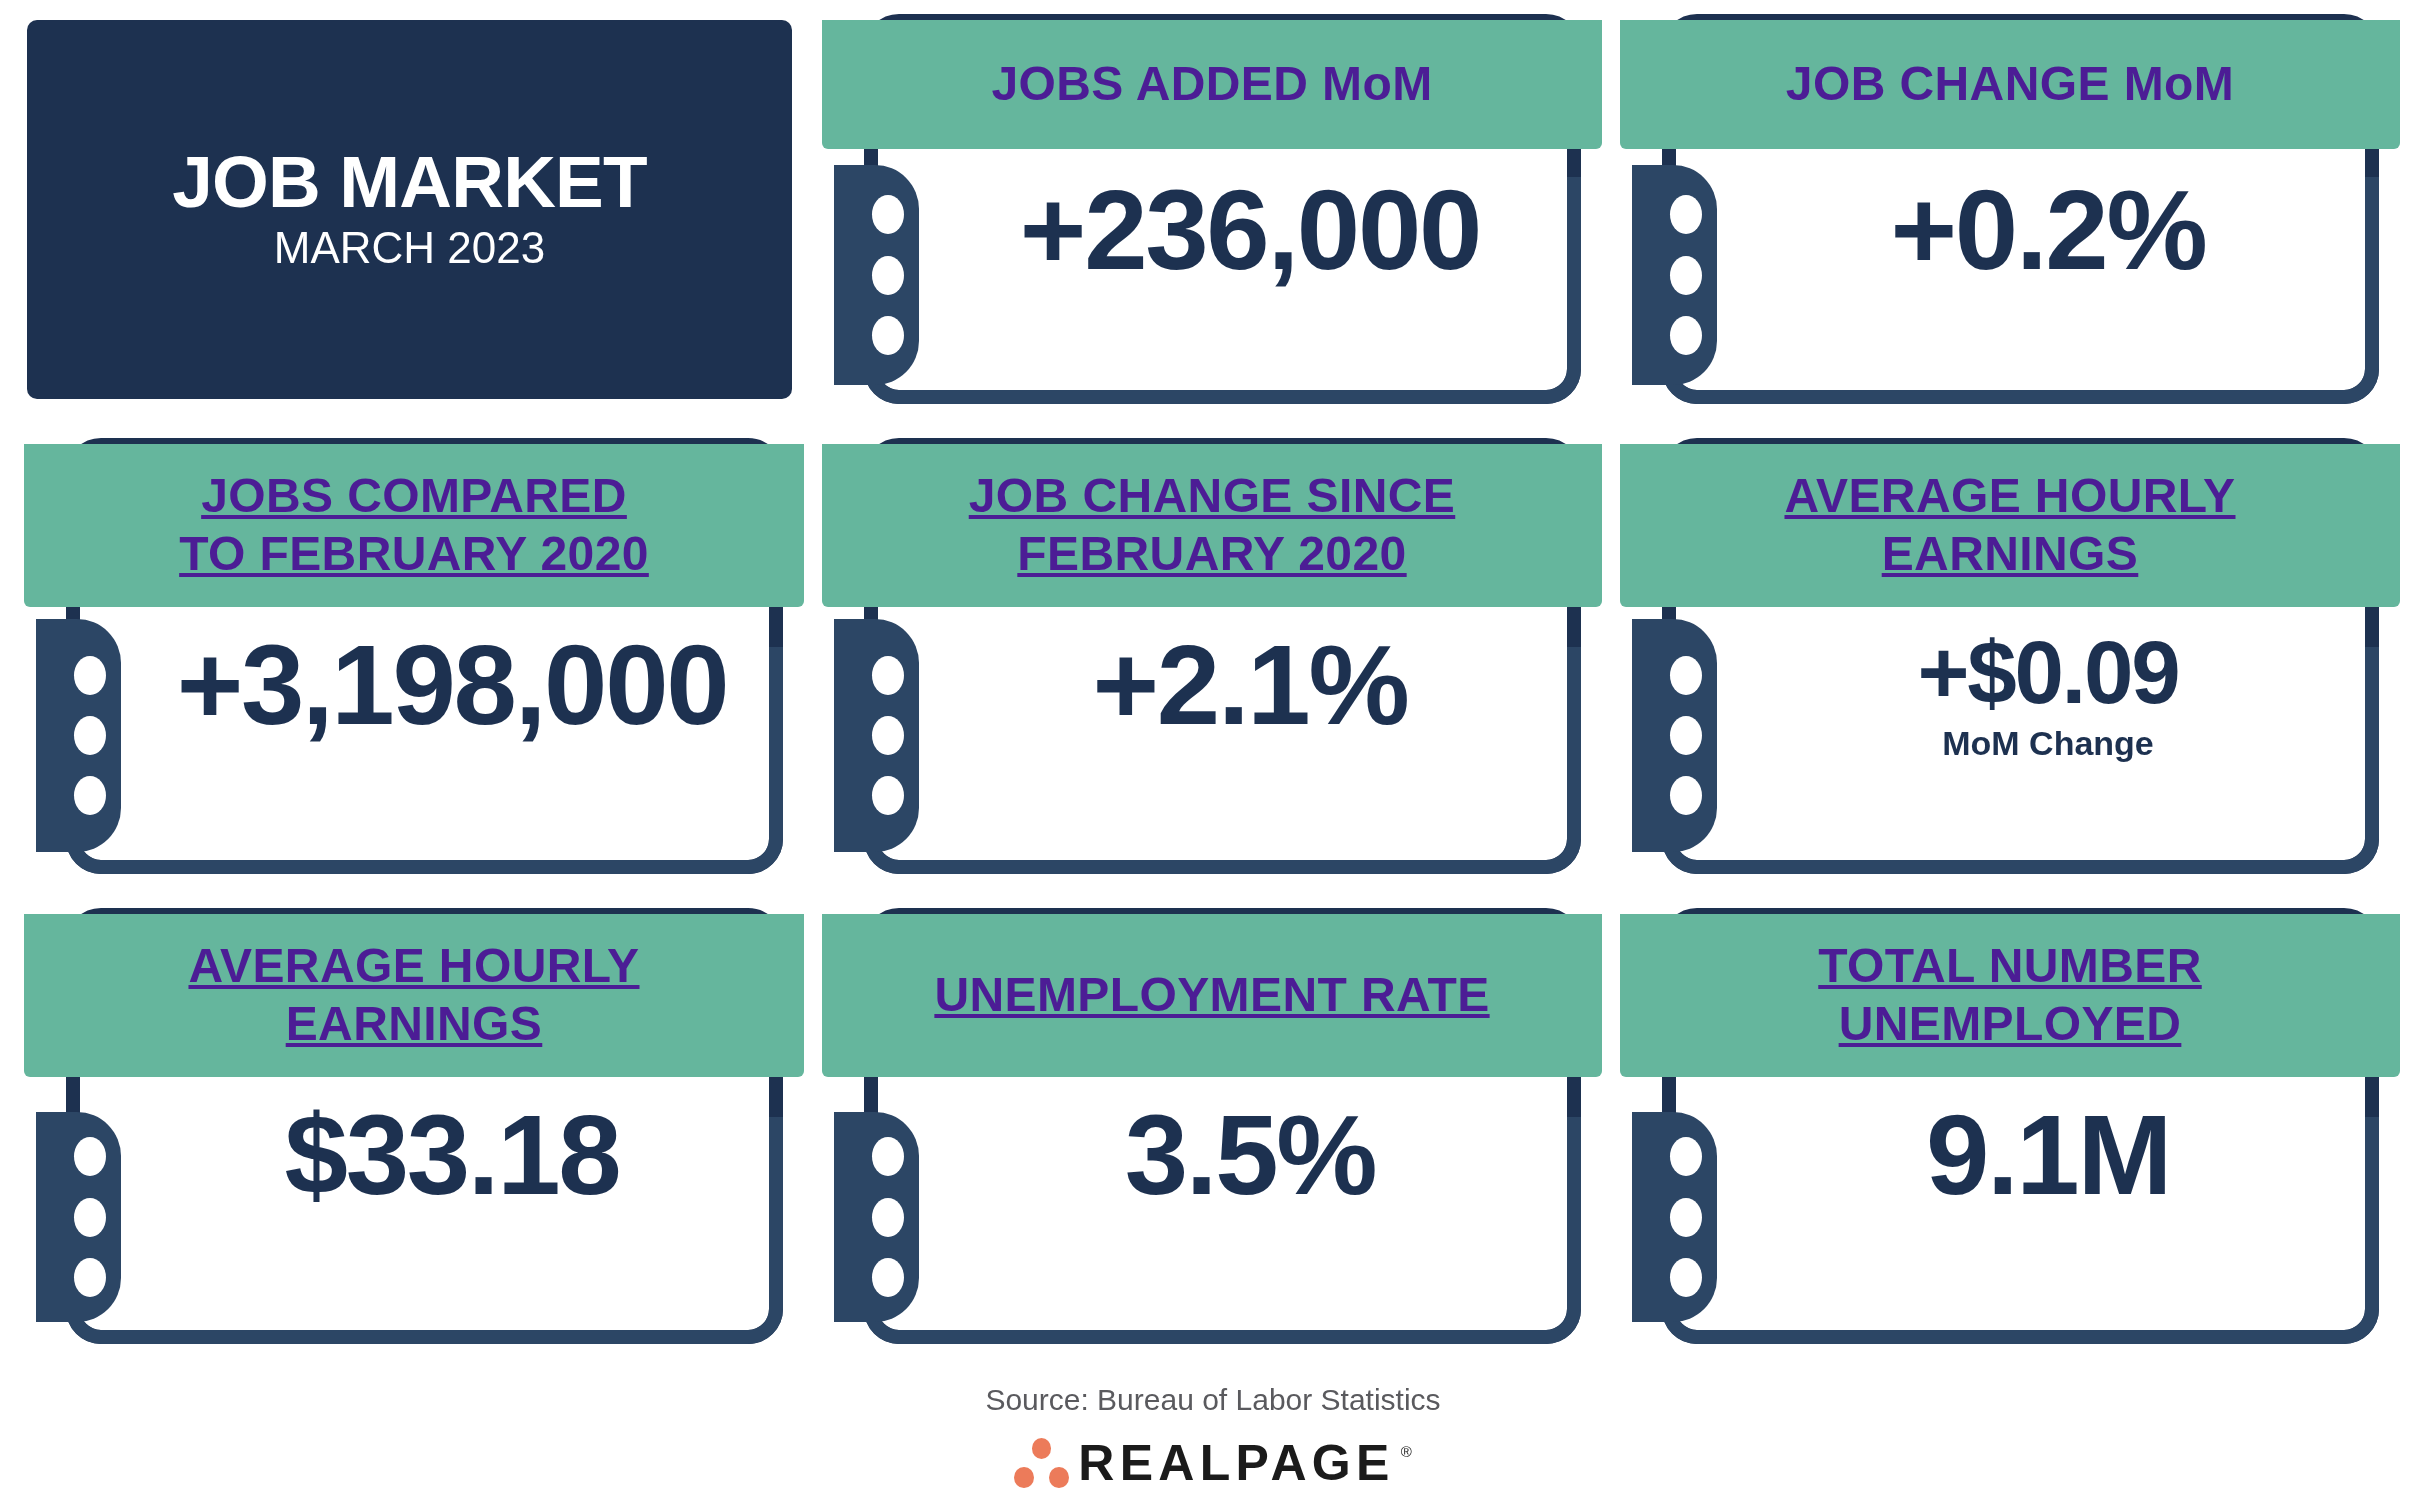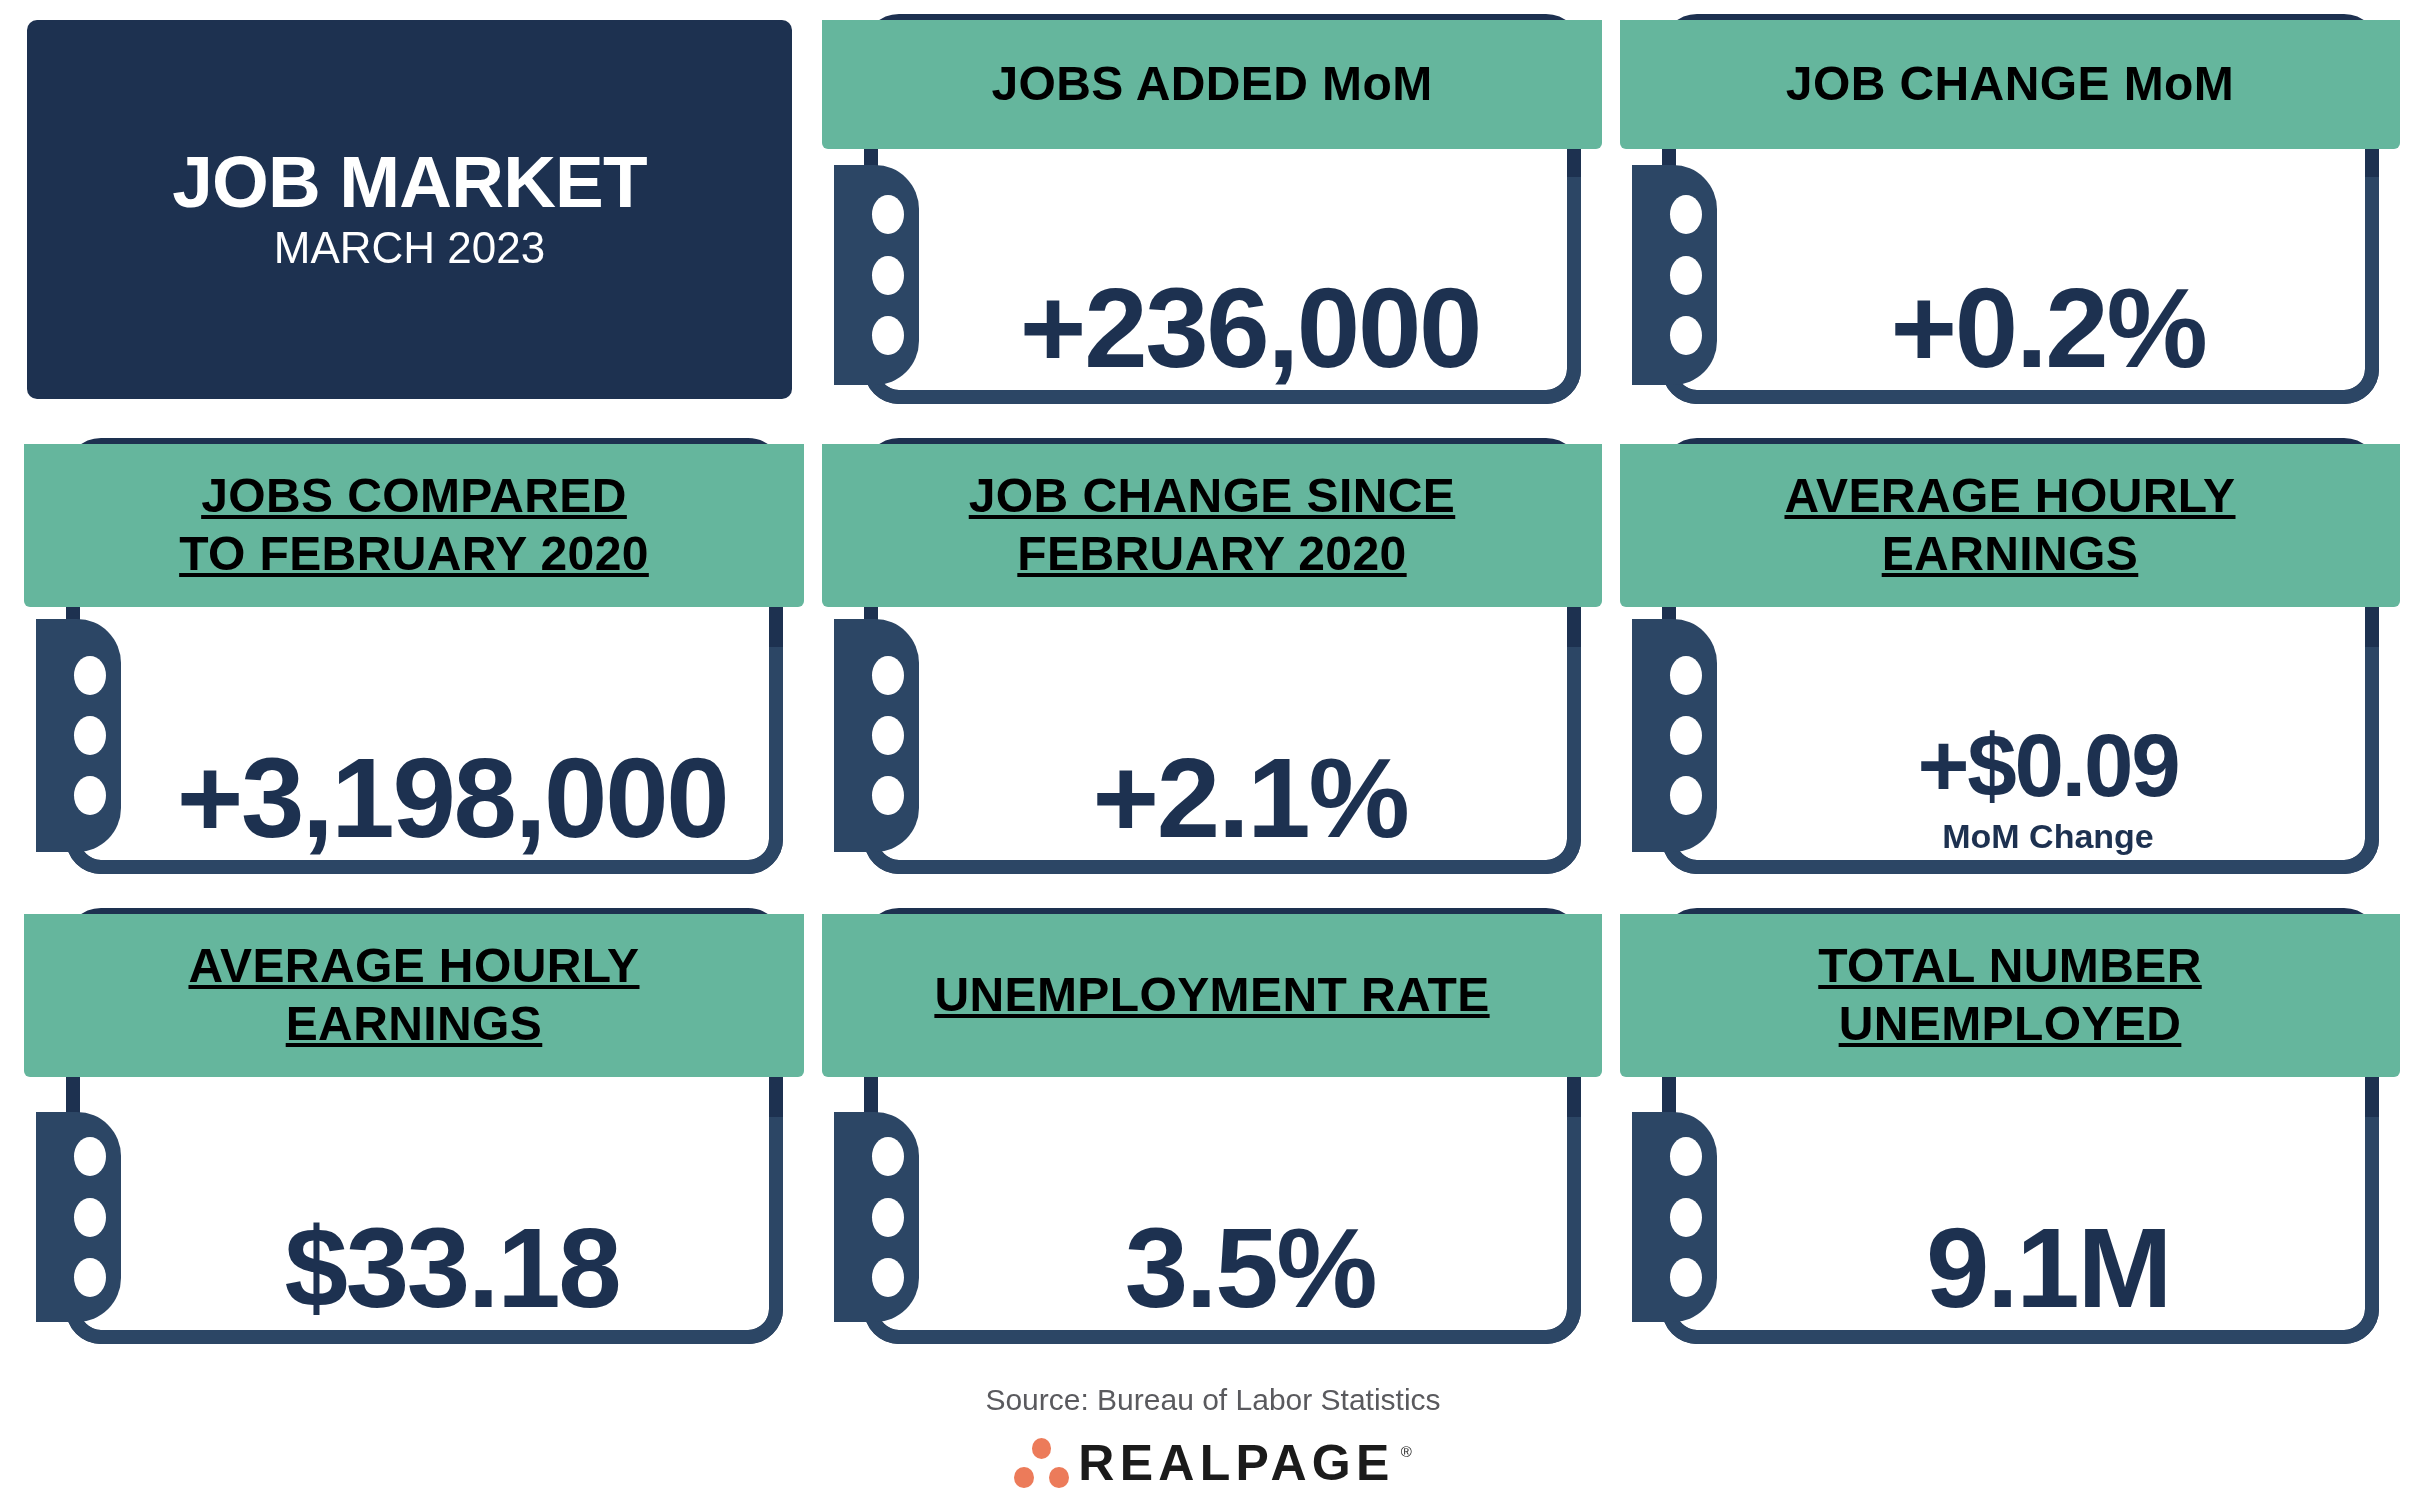--- a/index.html
+++ b/index.html
@@ -106,21 +106,21 @@
     background:#ffffff;
     border-radius:50%;
     margin:10.6px 0;
   }
   
   .banner{
     position:absolute;
     left:0; right:0;
     top:13.6px;
     background:#65b69d;
-    color:#000000;
+    color:#4c1d95;
     display:flex;
     align-items:center;
     justify-content:center;
     text-align:center;
     font-weight:bold;
     font-size:48px;
     letter-spacing:0.4px;
     line-height:1.22;
     padding:9px 30px;
     box-sizing:border-box;
@@ -133,21 +133,21 @@
   .banner-text{white-space:pre-line;}
 
   
   .value-wrap{
     position:absolute;
     left:106px; right:30px;
     bottom:30px;
     display:flex;
     flex-direction:column;
     align-items:center;
-    justify-content:flex-end;
+    justify-content:flex-start;
     z-index:2;
   }
   .value{
     color:#1d3150;
     font-weight:bold;
     font-size:114px;
     letter-spacing:-2.3px;
     line-height:1.0;
     text-align:center;
     white-space:nowrap;

